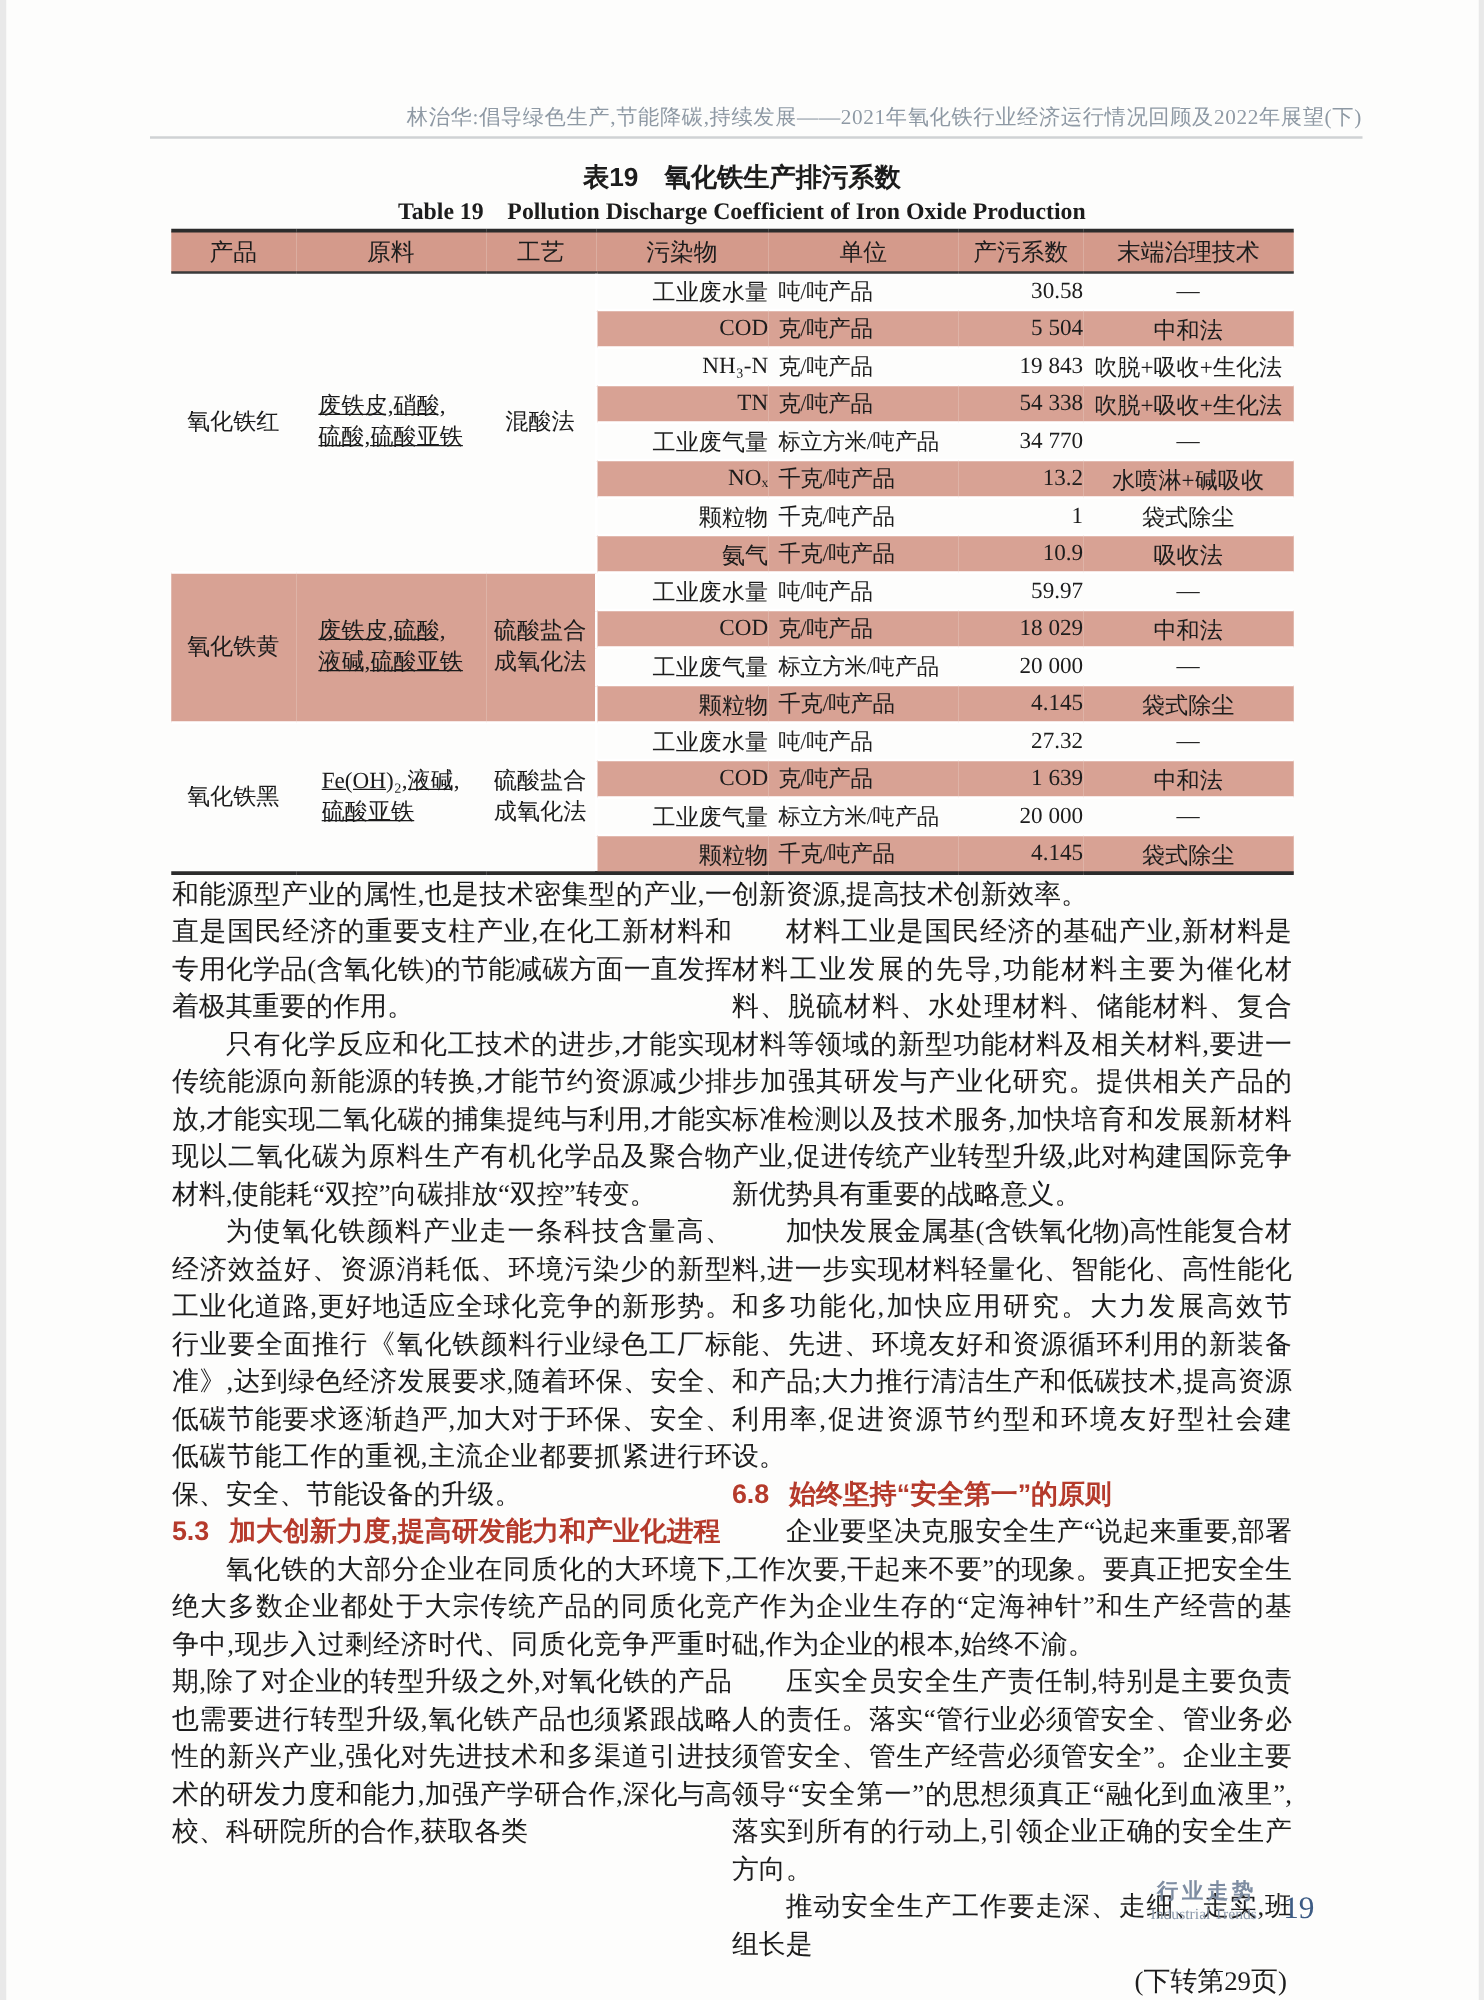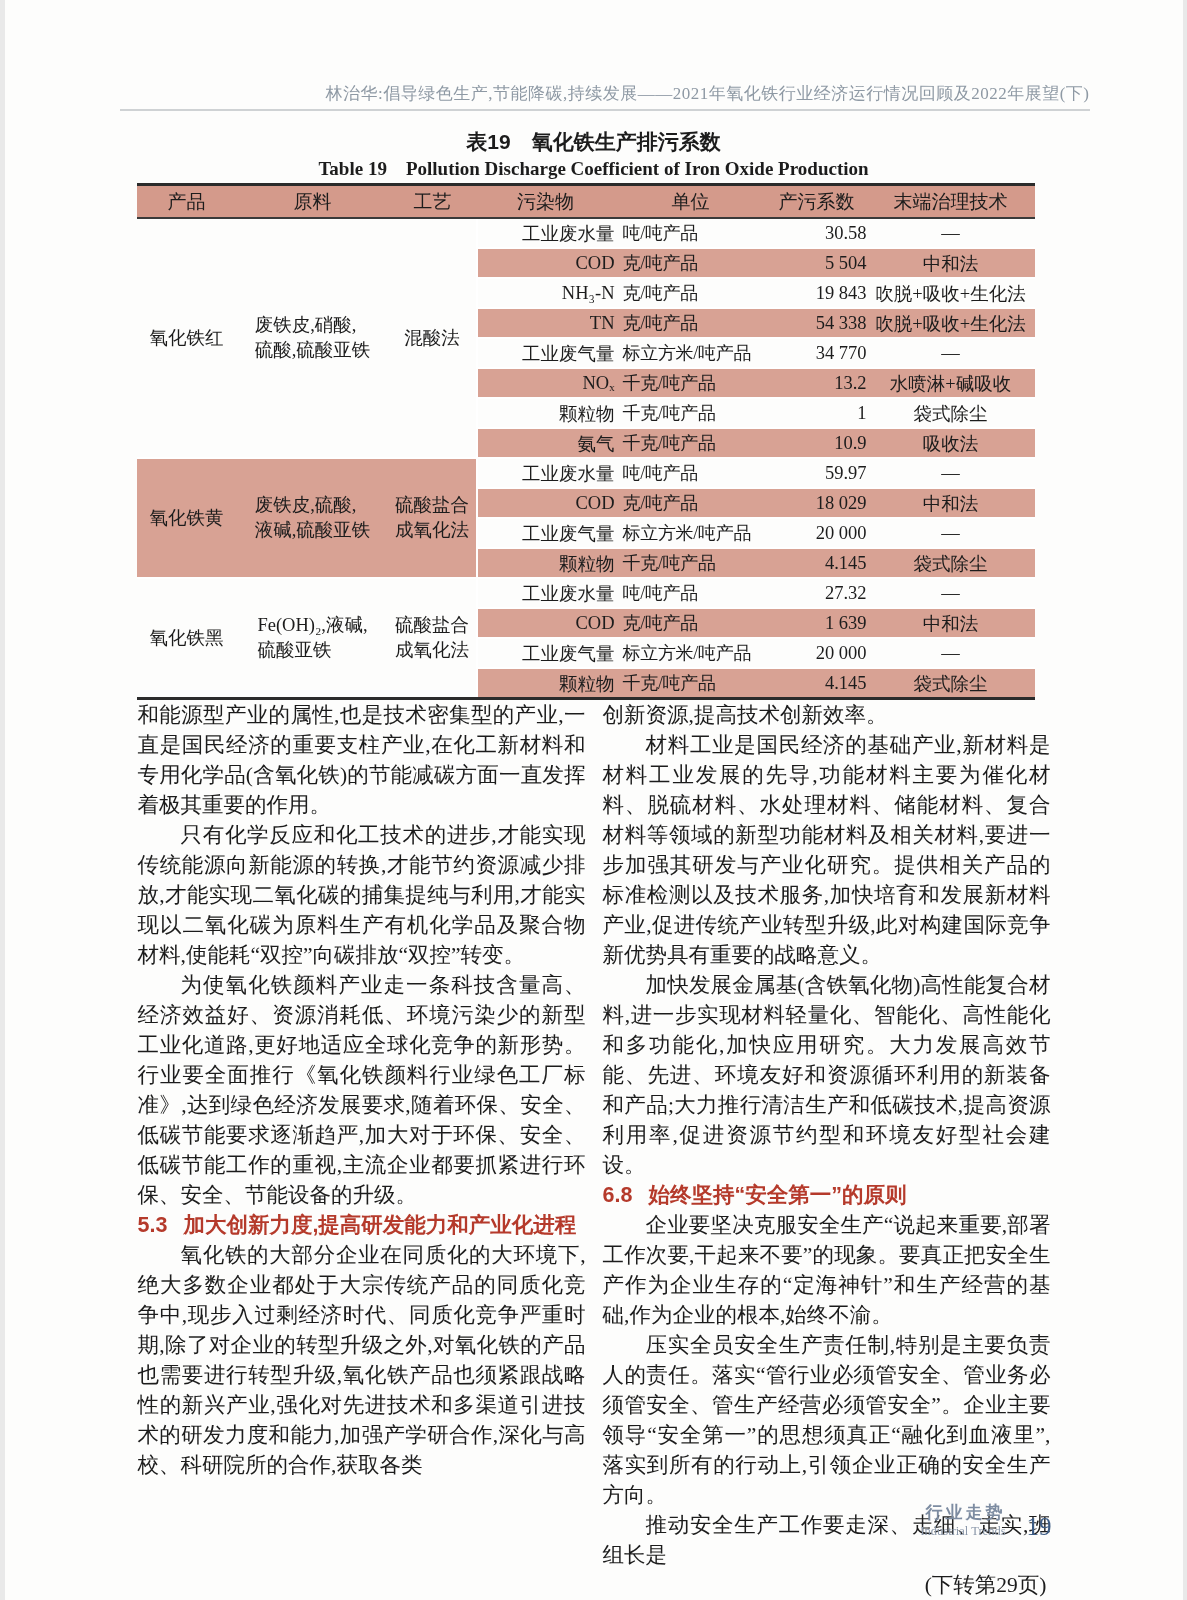--- a/index.html
+++ b/index.html
@@ -52,30 +52,30 @@
     height:31px;background:var(--salmon-head);
     font-weight:normal;font-size:19px;text-align:center;
     border-bottom:2.5px solid #3a3a3a;padding:0;
   }
   .ptable td{height:28px;padding:0;}
   .ptable .dcell{border-top:2px solid #fff;}
   .ptable tr.band .dcell{background:var(--salmon-band);}
   .ptable .gcell{border-top:2px solid #fff;text-align:center;vertical-align:middle;line-height:25px;}
   .ptable .gcell.pink{background:var(--salmon-band);}
   .ptable td.materials-cell{text-align:center;}
-  .ptable td.materials-cell .inner{display:inline-block;text-align:left;white-space:pre-line;}
+  .ptable td.materials-cell .inner{display:inline-block;text-align:left;white-space:pre-line;text-decoration:underline;}
   .ptable td.process-cell{white-space:pre-line;}
   .ptable td.pollutant{border-left:2px solid #fff;text-align:right;padding-left:12px;margin-top:44px;}
   .ptable td.unit{text-align:left;padding-left:8px;font-size:18px;letter-spacing:-.3px;}
   .ptable td.coefficient{text-align:right;}
   .ptable td.treatment{text-align:center;}
   
   .body-cols{
     position:absolute;left:133px;top:700px;width:913px;
-    display:flex;gap:17px;
+    display:flex;
   }
   .col{width:448px;font-size:21.5px;line-height:30px;text-align:justify;}
   .col p{margin:0;}
   .col p.indent{text-indent:2em;}
   h3.sec{
     margin:0;font-family:"Liberation Sans","DejaVu Sans",sans-serif;
     font-weight:bold;color:var(--head-red);font-size:21.5px;line-height:30px;text-align:left;
   }
   h3.sec .num{margin-right:16px;}
   p.cont-note{text-align:right;padding-right:4px;}

